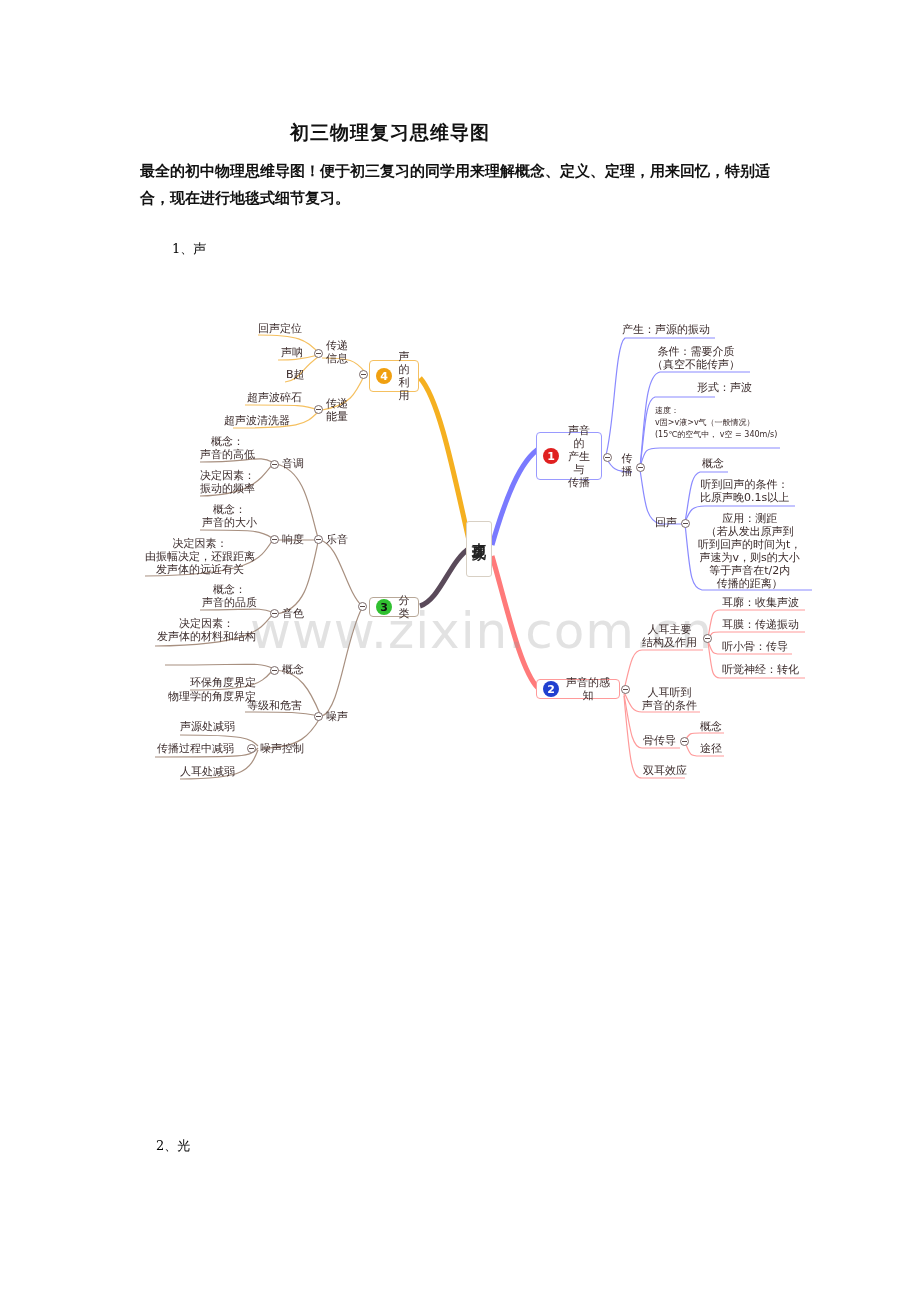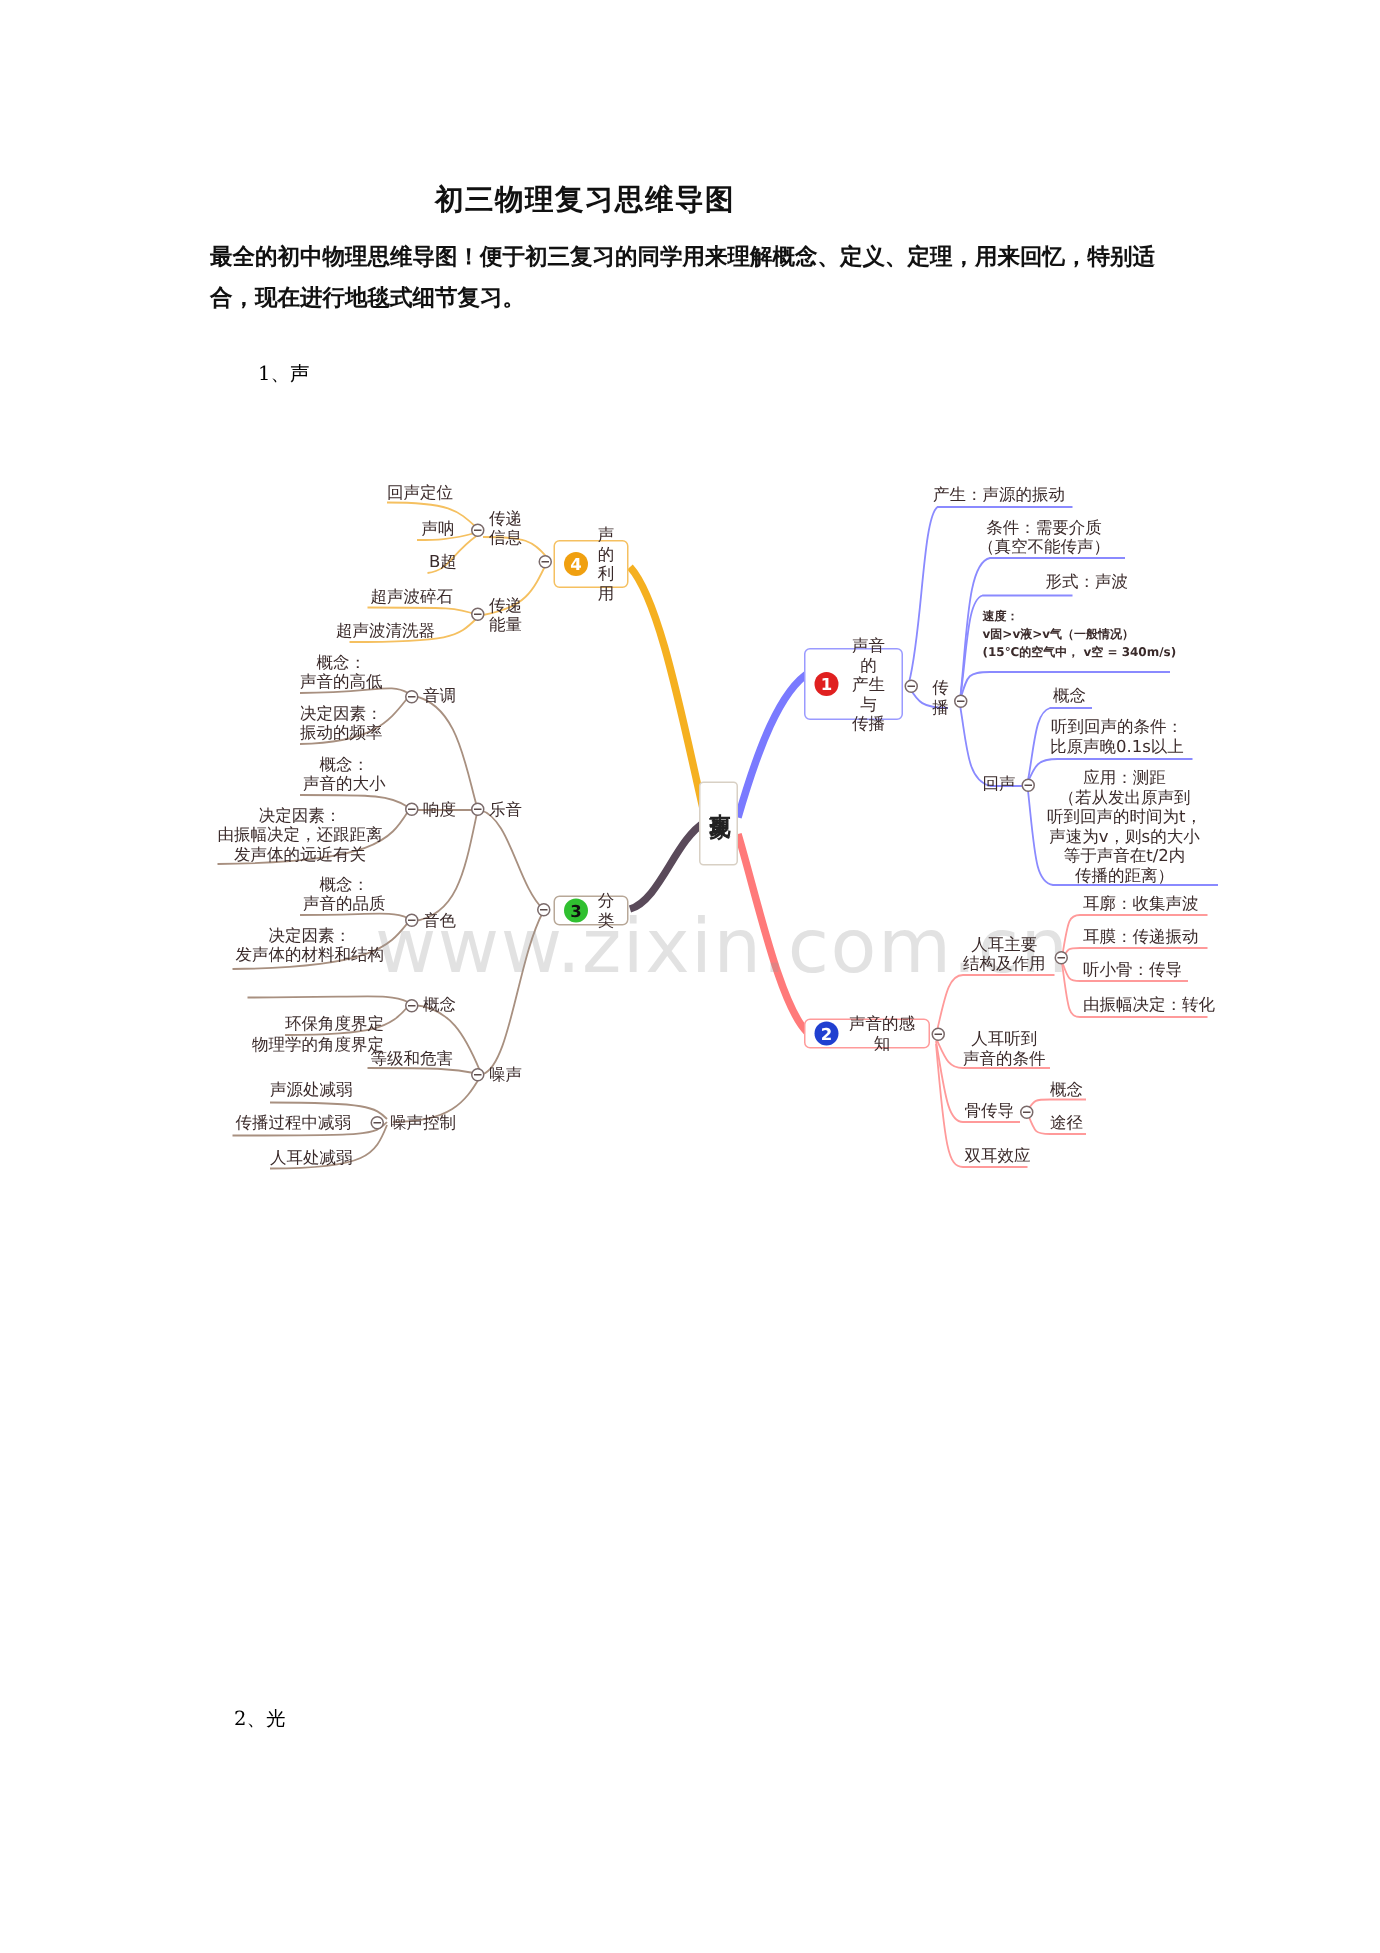--- a/index.html
+++ b/index.html
@@ -8,21 +8,21 @@
   .page-title { position: absolute; left: 0; width: 780px; top: 120px; text-align: center;
                 font-size: 19px; font-weight: bold; color: #111; letter-spacing: 1px; }
   .intro { position: absolute; left: 140px; top: 158px; width: 650px; font-size: 15px;
            line-height: 27px; font-weight: bold; color: #111; }
   .section-heading { position: absolute; font-family: "DejaVu Serif", "Liberation Serif", serif;
                      font-size: 13px; color: #000000; }
   .mindmap { position: absolute; left: 0; top: 0; width: 920px; height: 1302px; }
   .mm-svg { position: absolute; left: 0; top: 0; }
   .n { position: absolute; font-size: 11px; color: #3a2a2a; white-space: nowrap; line-height: 13px; }
   .n.c { text-align: center; }
-  .n.small { font-size: 8px; line-height: 12px; font-weight: bold; }
+  .n.small { font-size: 8px; line-height: 12px; }
   .box { position: absolute; border-radius: 4px; background: #fff; font-size: 11px; color: #3a2a2a;
          display: flex; align-items: center; gap: 4px; padding: 2px 6px; box-sizing: border-box; }
   .box .txt { text-align: center; line-height: 13px; white-space: pre-line; }
   .badge { width: 16px; height: 16px; border-radius: 50%; color: #fff; font-weight: bold; font-size: 11px;
            display: flex; align-items: center; justify-content: center; flex: none; }
   .center-node { position: absolute; left: 466px; top: 521px; width: 26px; height: 56px;
                  border: 1px solid #d8d0c4; border-radius: 3px; background: #fff;
                  font-size: 14px; font-weight: bold; color: #222; line-height: 17px;
                  text-align: center; padding-top: 3px; box-sizing: border-box; }
   .tog { position: absolute; width: 9px; height: 9px; border: 1px solid #7a6a6a; border-radius: 50%;
@@ -160,21 +160,21 @@
 声速为v，则s的大小
 等于声音在t/2内
 传播的距离）</div>
 
   <div class="n c" style="left:642px;top:623px;white-space:pre-line;">人耳主要
 结构及作用</div>
   <div class="tog" style="left:703px;top:634px;"></div>
   <div class="n" style="left:722px;top:596px;">耳廓：收集声波</div>
   <div class="n" style="left:722px;top:618px;">耳膜：传递振动</div>
   <div class="n" style="left:722px;top:640px;">听小骨：传导</div>
-  <div class="n" style="left:722px;top:663px;">由振幅决定：转化</div>
+  <div class="n" style="left:722px;top:663px;">听觉神经：转化</div>
   <div class="n c" style="left:642px;top:686px;white-space:pre-line;">人耳听到
 声音的条件</div>
   <div class="n" style="left:643px;top:734px;">骨传导</div>
   <div class="tog" style="left:680px;top:737px;"></div>
   <div class="n" style="left:700px;top:720px;">概念</div>
   <div class="n" style="left:700px;top:742px;">途径</div>
   <div class="n" style="left:643px;top:764px;">双耳效应</div>
 
   <div class="n" style="left:326px;top:533px;">乐音</div>
   <div class="tog" style="left:314px;top:535px;"></div>

